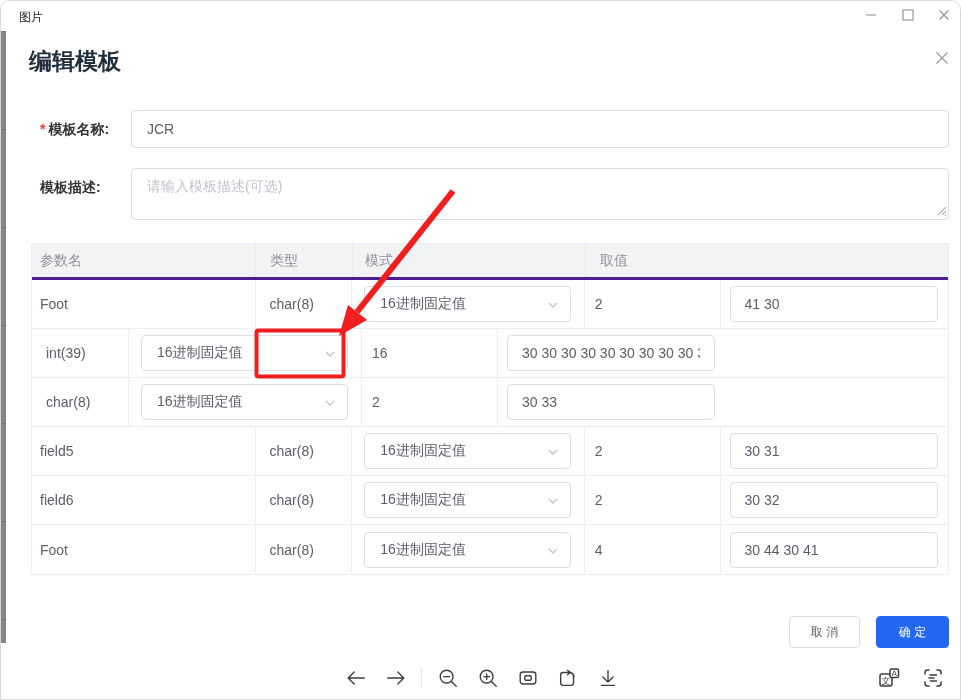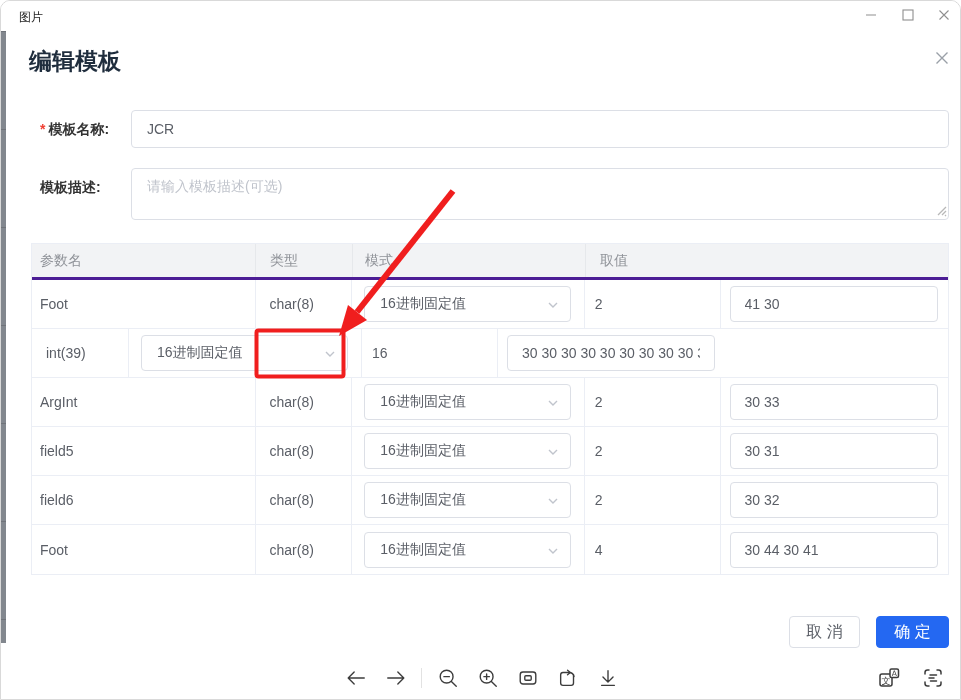--- a/index.html
+++ b/index.html
@@ -46,21 +46,21 @@
   .thead .c3 { padding-left:12px; } .thead .c5 { padding-left:14px; }
 
   .select-box { position:relative; margin-left:12px; width:207px; height:36px; border:1px solid #dcdfe6; border-radius:4px;
                 display:flex; align-items:center; padding:0 30px 0 15px; color:#5a5e66; cursor:pointer; background:#fff; }
   .select-box .chev { position:absolute; right:10px; top:11px; }
   .chev svg { stroke:#c0c4cc; stroke-width:1.4; fill:none; }
   .val-input { margin-left:9px; width:208px; height:36px; border:1px solid #dcdfe6; border-radius:4px;
                font-size:14px; color:#5a5e66; padding:0 14px; outline:none; font-family:inherit; }
 
   
-  .btn { position:absolute; top:615px; height:32px; border-radius:4px; font-size:16px; font-family:inherit;
+  .btn { position:absolute; top:615px; height:32px; border-radius:4px; font-size:12px; font-family:inherit;
          display:flex; align-items:center; justify-content:center; cursor:pointer; }
   #btn-cancel { left:788px; width:71px; background:#fff; border:1px solid #dcdfe6; color:#5a5e66; }
   #btn-ok { left:875px; width:73px; background:#2468f2; border:1px solid #2468f2; color:#fff; }
 
   
   #annot { position:absolute; left:0; top:0; width:961px; height:700px; pointer-events:none; z-index:50; }
 
   
   .tool { position:absolute; top:663px; width:28px; height:28px; display:flex; align-items:center; justify-content:center; cursor:pointer; }
   .tool svg { stroke:#3c3c3c; stroke-width:1.5; fill:none; stroke-linecap:round; stroke-linejoin:round; }
@@ -149,21 +149,20 @@
               </svg></span>
           </div>
         </div>
       <div class="cell c4">16</div>
       <div class="cell c5">
           <input class="val-input" value="30 30 30 30 30 30 30 30 30 30" style="">
         </div>
     </div>
 
     <div class="trow">
-      <div class="cell c1">ArgInt</div>
       <div class="cell c2">char(8)</div>
       <div class="cell c3">
           <div class="select-box">
             <span>16进制固定值</span>
             <span class="chev"><svg width="14" height="14" viewBox="0 0 14 14">
                 <path d="M3 5l4 4 4-4"></path>
               </svg></span>
           </div>
         </div>
       <div class="cell c4">2</div>

